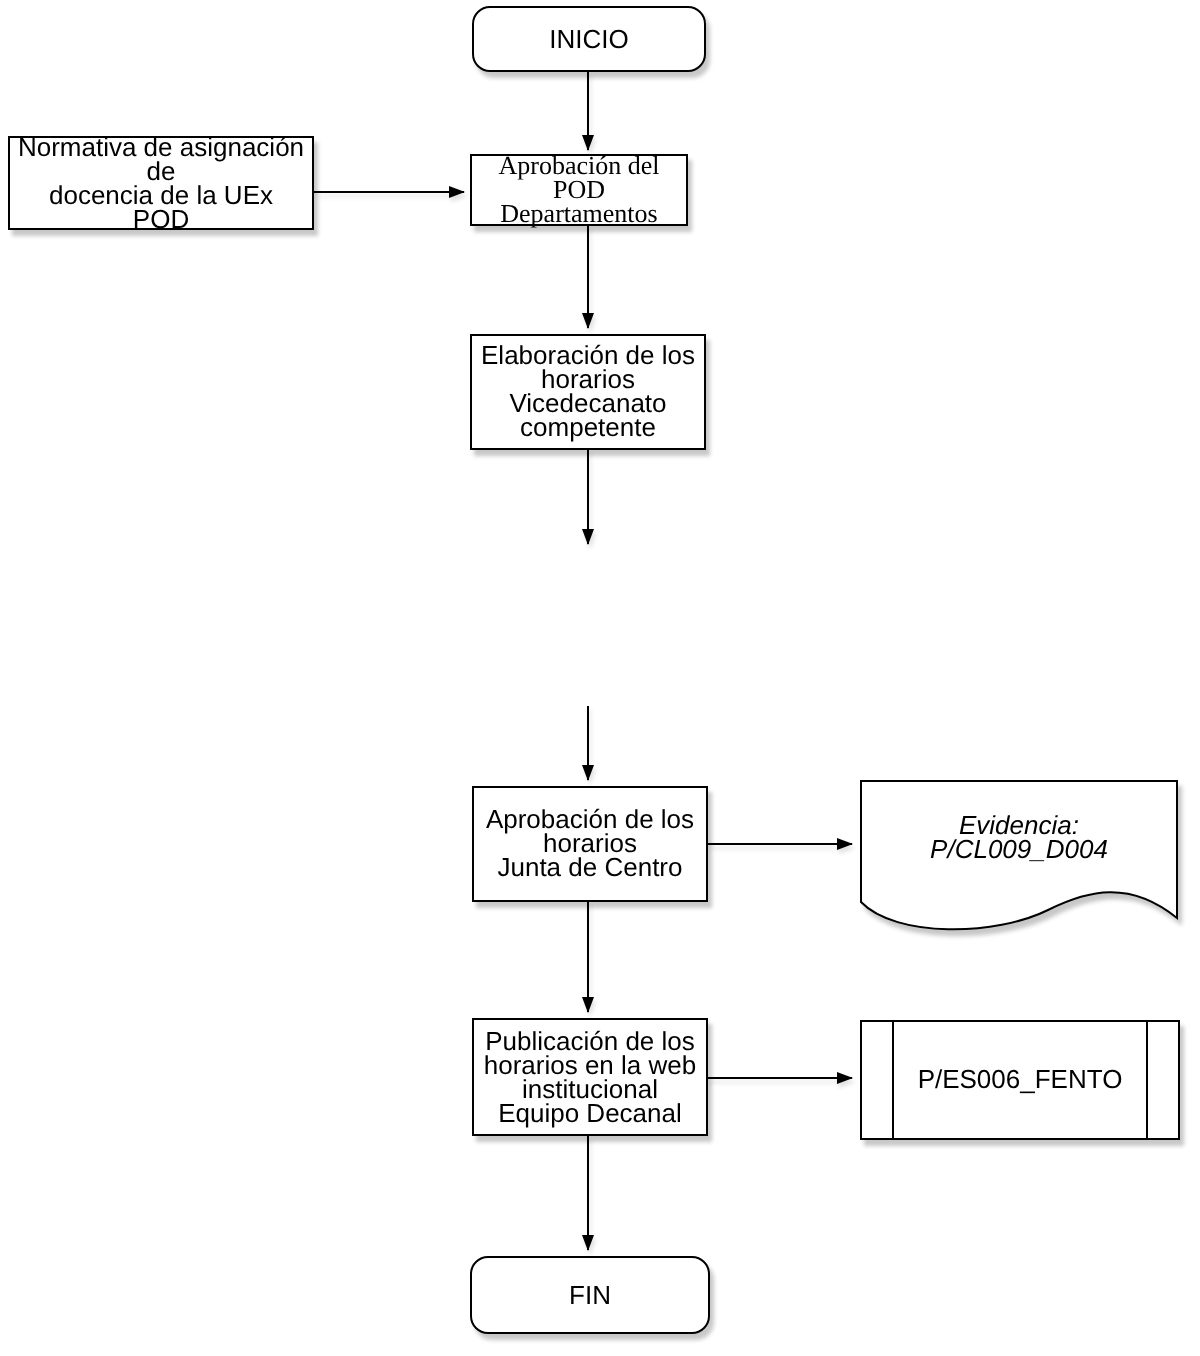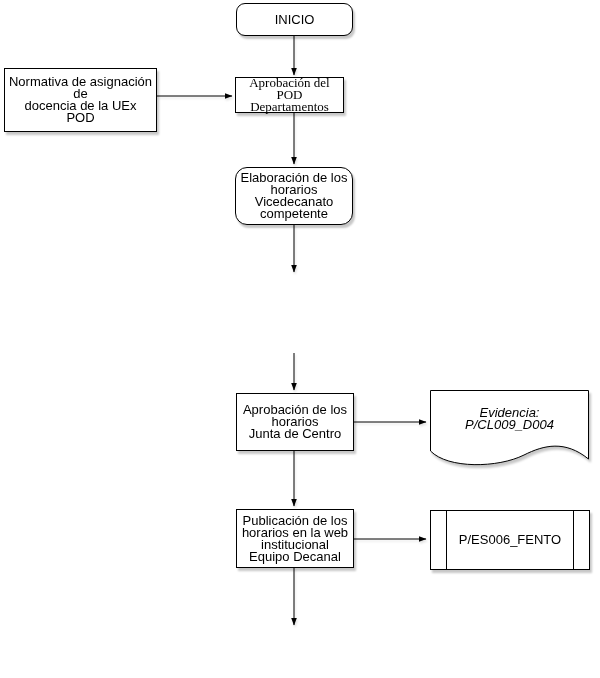--- a/index.html
+++ b/index.html
@@ -98,32 +98,32 @@
     <line x1="354" y1="422" x2="426" y2="422" stroke="#000000" stroke-width="1" marker-end="url(#arrowhead)"></line>
     <line x1="294" y1="451" x2="294" y2="506" stroke="#000000" stroke-width="1" marker-end="url(#arrowhead)"></line>
     <line x1="354" y1="539" x2="426" y2="539" stroke="#000000" stroke-width="1" marker-end="url(#arrowhead)"></line>
     <line x1="294" y1="568" x2="294" y2="625" stroke="#000000" stroke-width="1" marker-end="url(#arrowhead)"></line>
   </svg>
 
   <div class="node terminator" style="left:236px; top:3px; width:117px; height:33px;">
     <span class="label">INICIO</span>
   </div>
 
-  <div class="node rect" style="left:4px; top:68px; width:153px; height:64px;">
+  <div class="node rect" style="left:4px; top:68px; width:153px; height:47px;">
     <span class="label">Normativa de asignación de
 docencia de la UEx
 POD</span>
   </div>
 
   <div class="node rect" style="left:235px; top:77px; width:109px; height:36px;font-family:Liberation Serif, serif;">
     <span class="label">Aprobación del POD
 Departamentos</span>
   </div>
 
-  <div class="node rect" style="left:235px; top:167px; width:118px; height:58px;border-radius:12px;">
+  <div class="node rect" style="left:235px; top:167px; width:118px; height:58px;">
     <span class="label">Elaboración de los
 horarios
 Vicedecanato
 competente</span>
   </div>
 
 
   <div class="node rect" style="left:236px; top:393px; width:118px; height:58px;">
     <span class="label">Aprobación de los
 horarios
@@ -144,14 +144,17 @@
     <span class="label">P/ES006_FENTO</span>
   </div>
 
   <div class="node rect" style="left:236px; top:509px; width:118px; height:59px;">
     <span class="label">Publicación de los
 horarios en la web
 institucional
 Equipo Decanal</span>
   </div>
 
+  <div class="node terminator" style="left:235px; top:628px; width:120px; height:39px;">
+    <span class="label">FIN</span>
+  </div>
 
 </div>
 
 </body></html>

